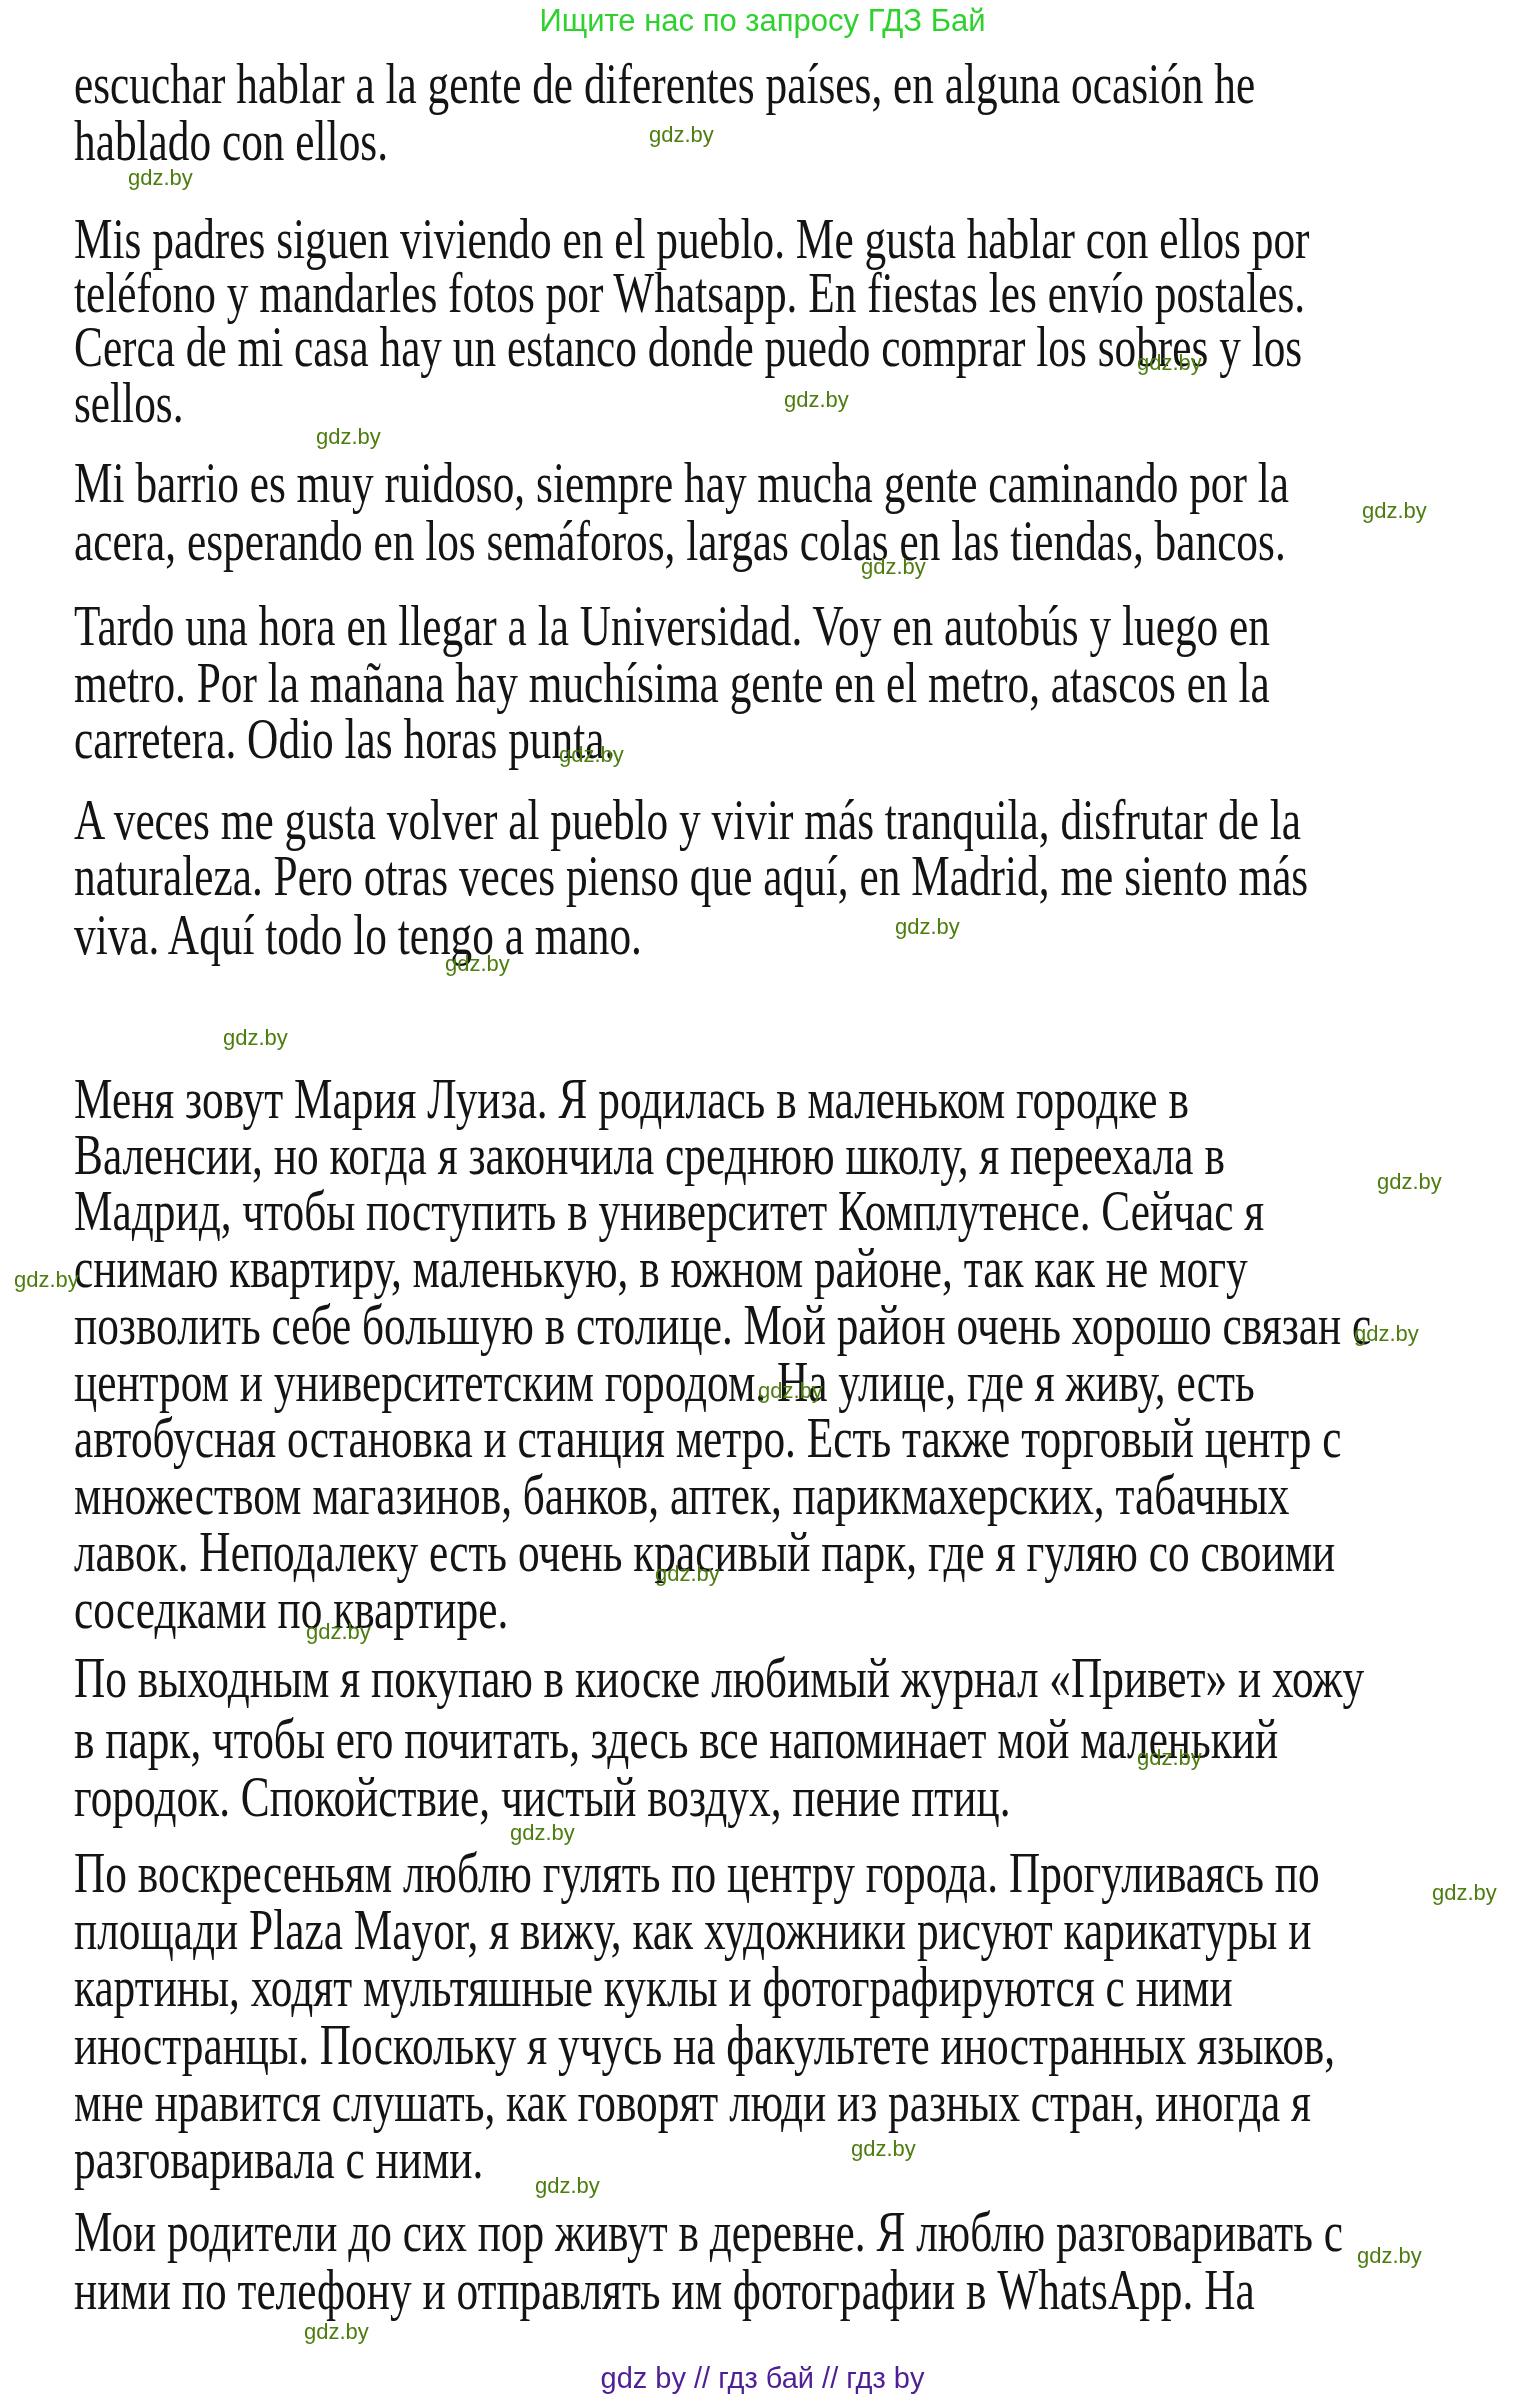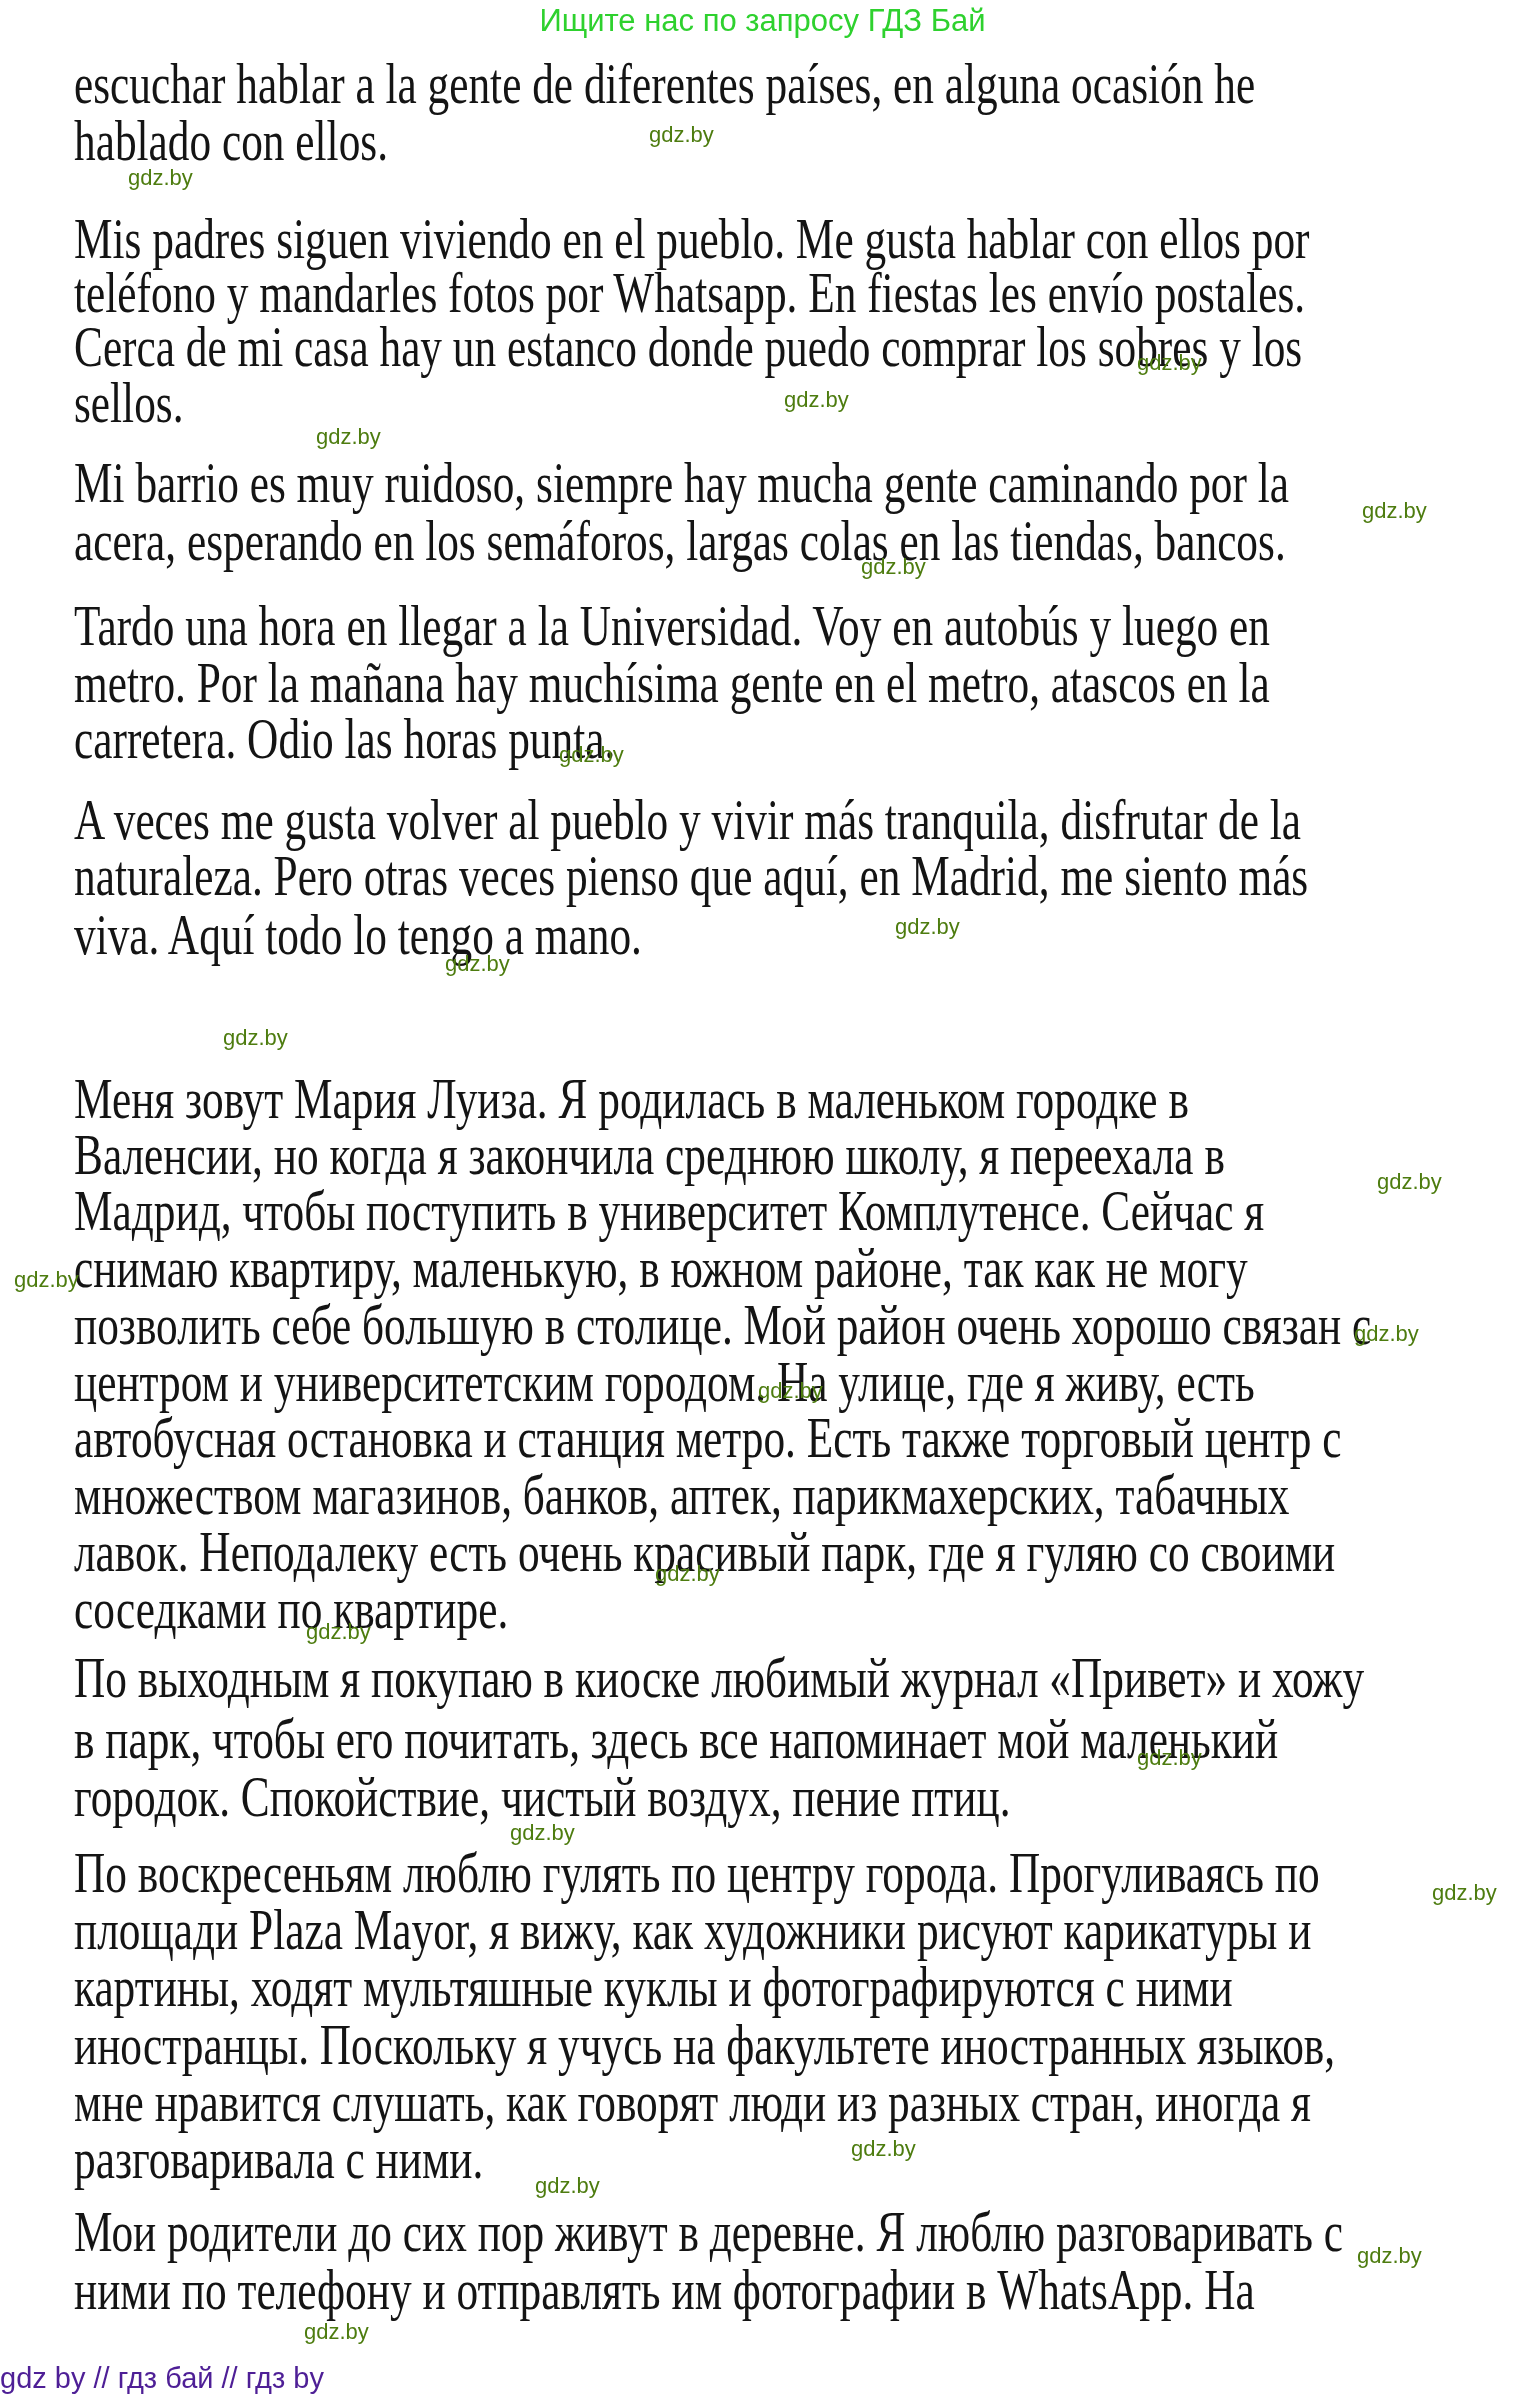--- a/index.html
+++ b/index.html
@@ -41,21 +41,21 @@
     font-size: 22px;
     line-height: 22px;
     color: #4d7c0f;
     white-space: nowrap;
   }
   .footer-banner {
     position: absolute;
     top: 2363px;
     left: 0;
     width: 100%;
-    text-align: left;
+    text-align: center;
     font-family: "Liberation Sans", "DejaVu Sans", sans-serif;
     font-size: 29px;
     line-height: 31px;
     white-space: nowrap;
   }
 </style>
 </head>
 <body>
 
 <div class="page" style="background: rgb(255, 255, 255);">

